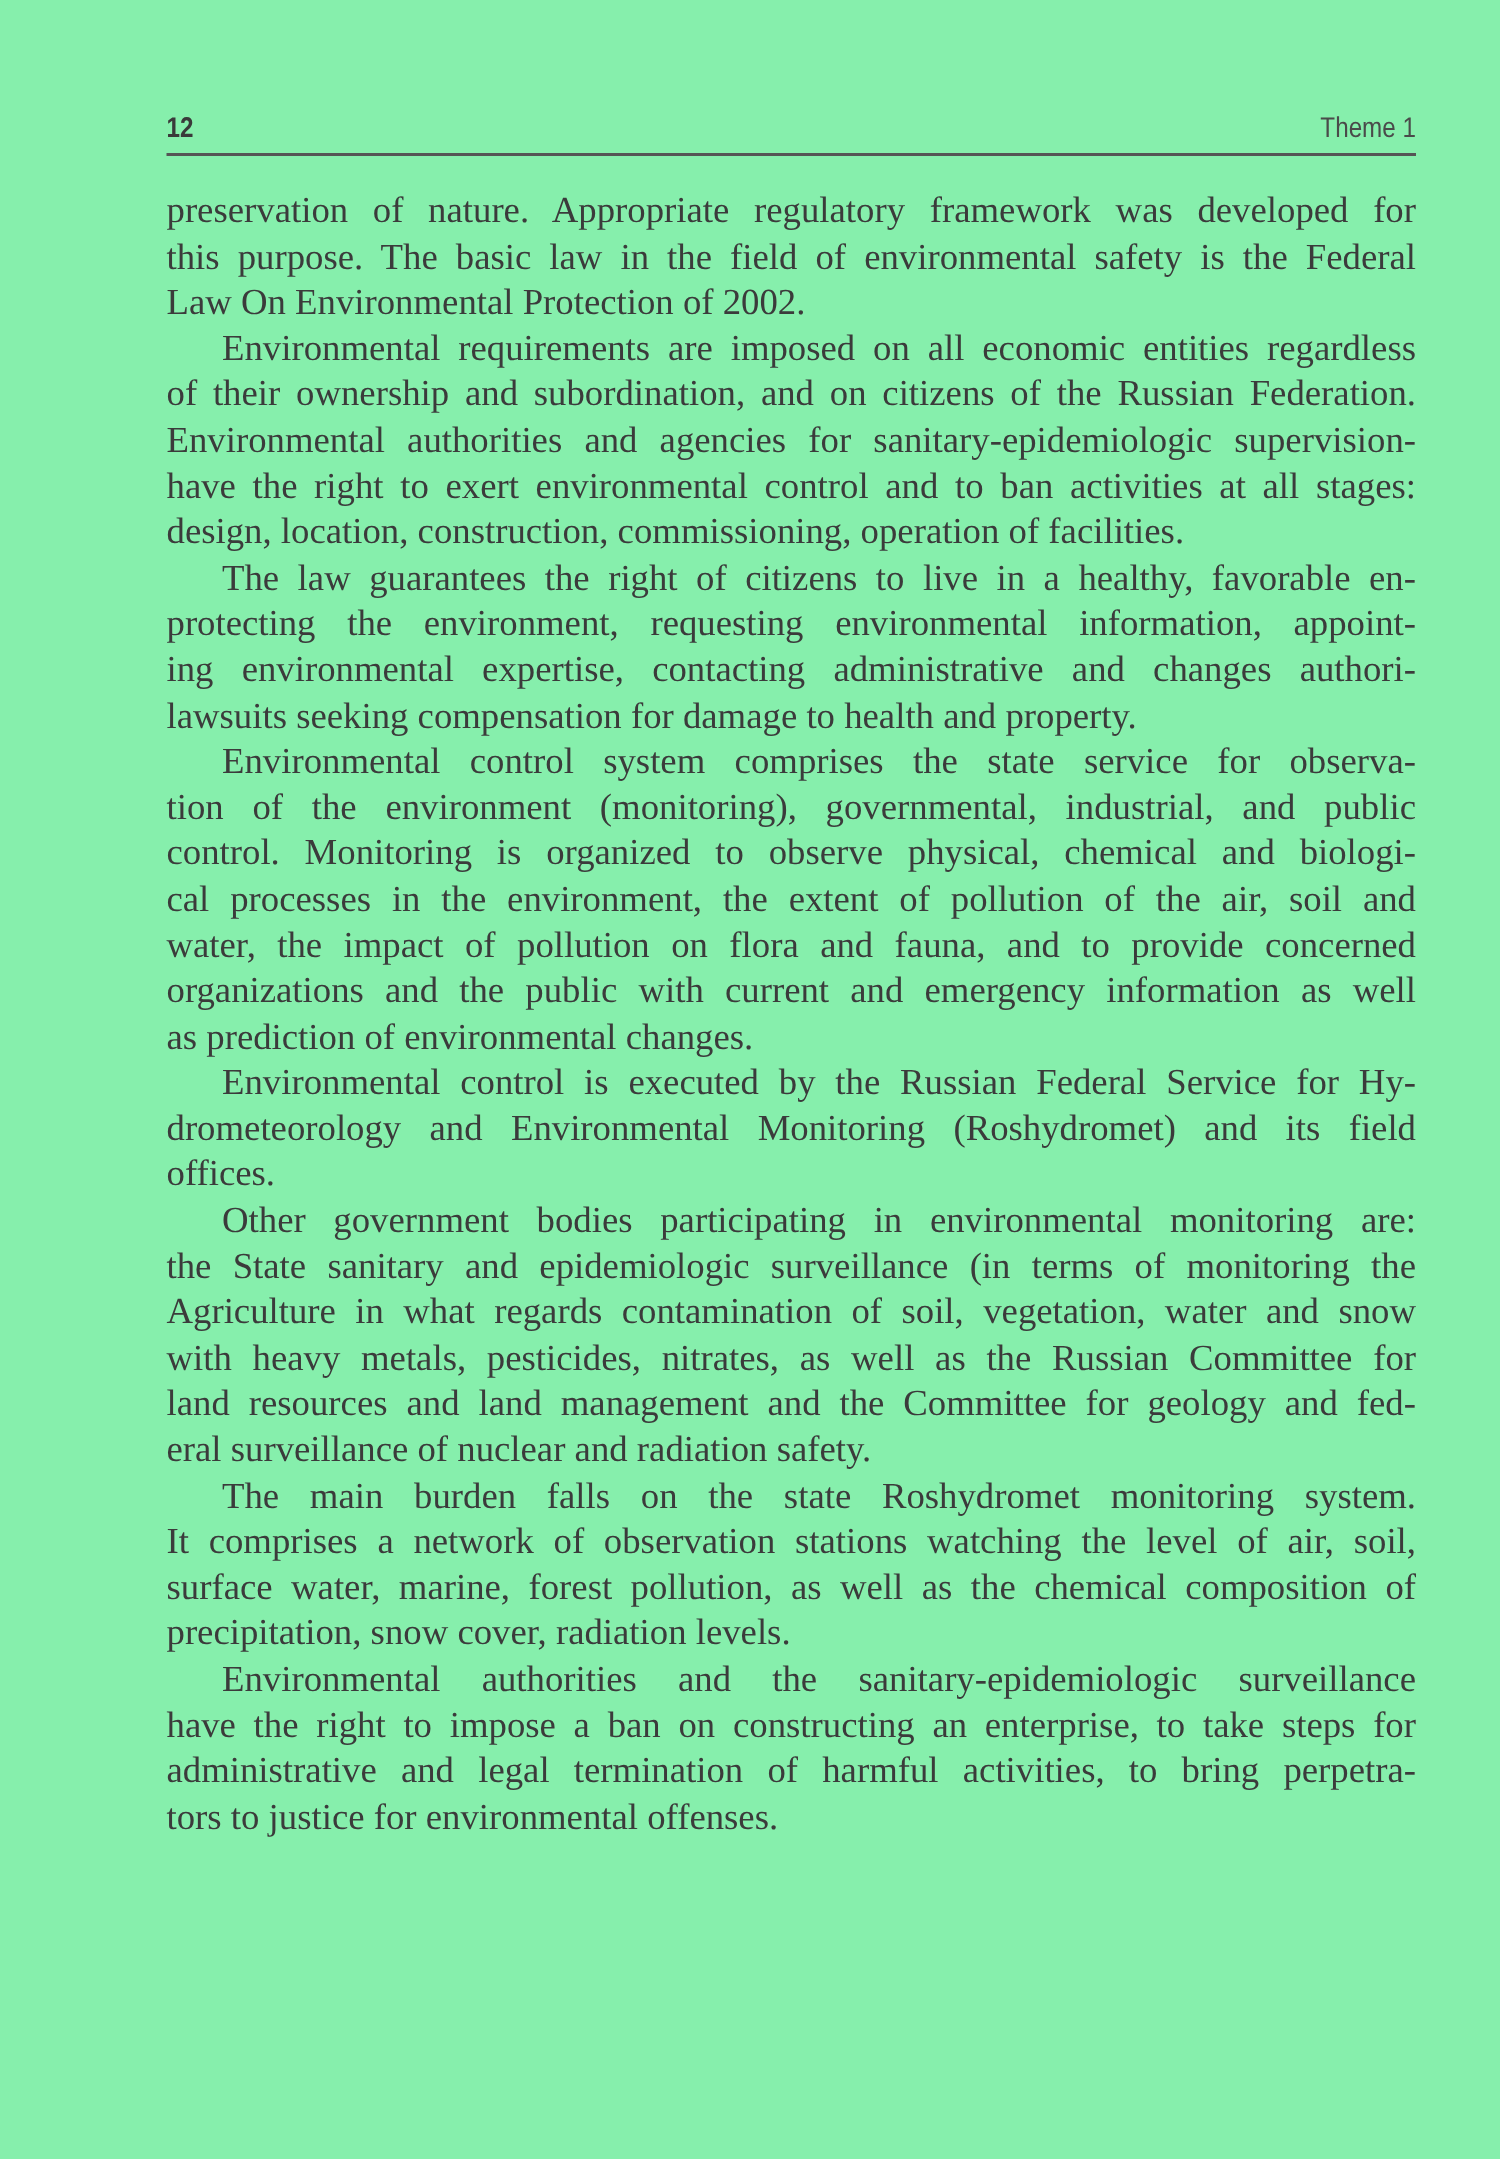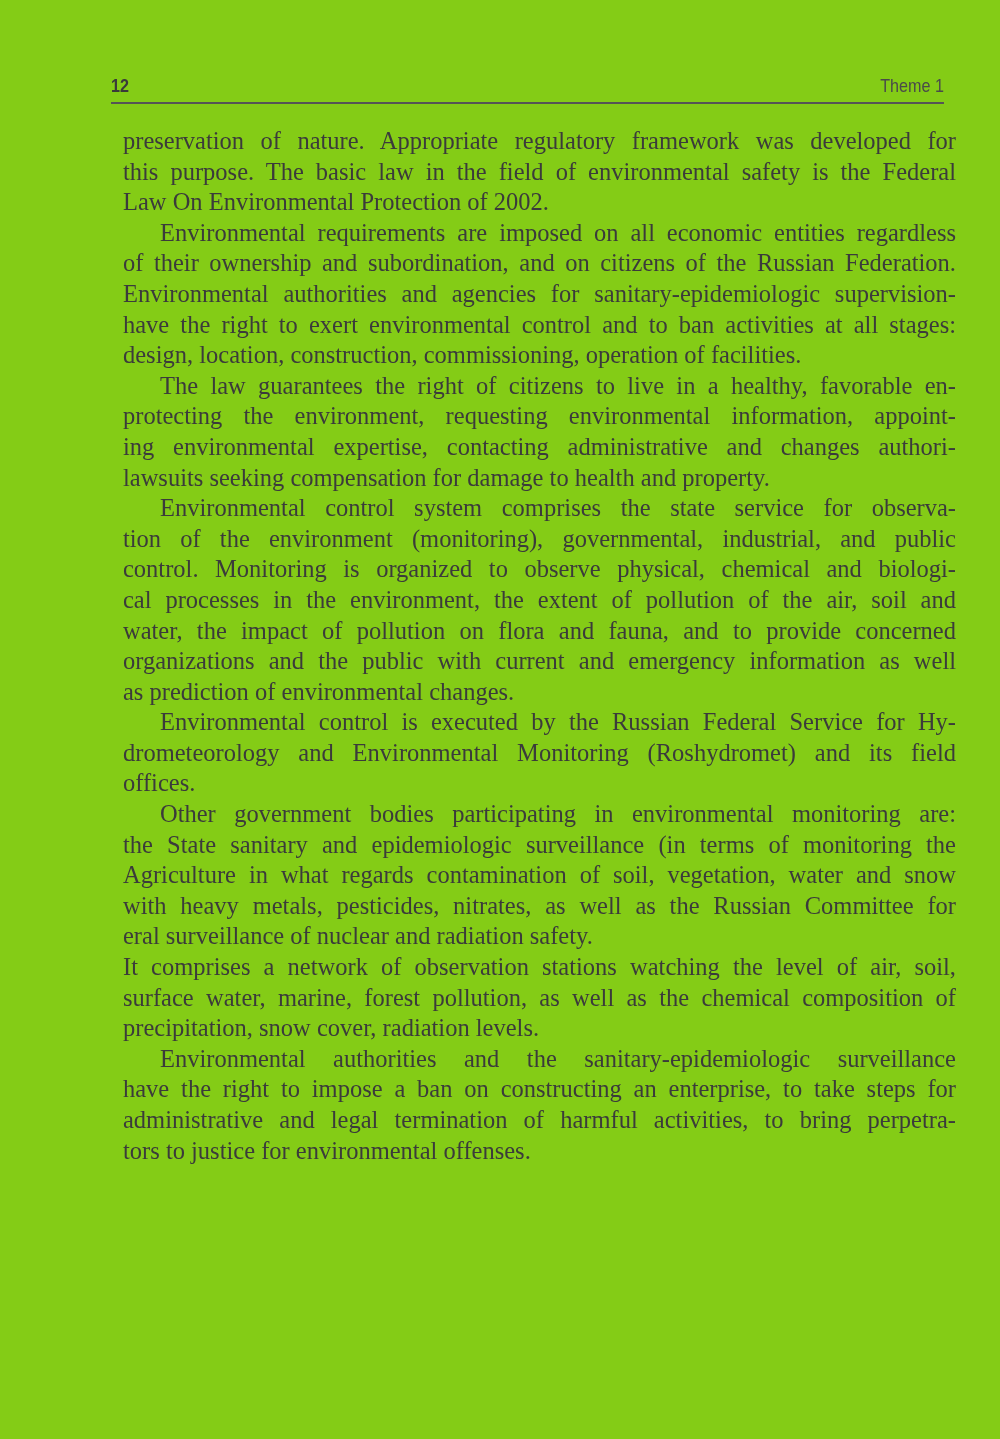--- a/index.html
+++ b/index.html
@@ -1,22 +1,22 @@
 <!DOCTYPE html>
 <html><head>
 <meta charset="utf-8">
 <style>
   html, body { margin: 0; padding: 0; background: #ffffff; }
   body { width: 1000px; height: 1439px; position: relative; overflow: hidden; }
-  .page { position: absolute; left: 0; top: 0; width: 1000px; height: 1439px; background: #84cc16; }
+  .page { position: absolute; left: 0; top: 0; width: 1000px; height: 1439px; background: #86efac; }
   .header { position: absolute; left: 111px; top: 73px; width: 833px; height: 30px; }
   .page-number { position: absolute; left: 0; top: 2px; font-family: "Liberation Sans", sans-serif; font-weight: bold; font-size: 19px; color: #3a3a3a; transform: scaleX(0.85); transform-origin: left; }
   .running-head { position: absolute; right: 0; top: 2px; font-family: "Liberation Sans", sans-serif; font-size: 19px; color: #4a4a4a; transform: scaleX(0.85); transform-origin: right; }
   .rule { position: absolute; left: 111px; top: 102px; width: 833px; height: 2px; background: #555; }
-  .body-text { position: absolute; left: 123px; top: 126px; width: 833px; font-family: "Liberation Serif", serif; font-size: 24.5px; color: #3b3b3b; }
+  .body-text { position: absolute; left: 111px; top: 126px; width: 833px; font-family: "Liberation Serif", serif; font-size: 24.5px; color: #3b3b3b; }
   .para { margin: 0; }
   .line { display: block; height: 30.6px; line-height: 30.6px; white-space: nowrap; text-align: justify; text-align-last: justify; transform-origin: left; }
   .line.last { text-align-last: left; }
   .line.indent { padding-left: 37px; }
 </style>
 </head>
 <body>
 
 <div class="page">
   <div class="header">
@@ -55,23 +55,25 @@
       <div class="para">
         <span class="line indent">Environmental control is executed by the Russian Federal Service for Hy-</span>
         <span class="line">drometeorology and Environmental Monitoring (Roshydromet) and its field</span>
         <span class="line last">offices.</span>
       </div>
       <div class="para">
         <span class="line indent">Other government bodies participating in environmental monitoring are:</span>
         <span class="line">the State sanitary and epidemiologic surveillance (in terms of monitoring the</span>
         <span class="line">Agriculture in what regards contamination of soil, vegetation, water and snow</span>
         <span class="line">with heavy metals, pesticides, nitrates, as well as the Russian Committee for</span>
+        <span class="line">land resources and land management and the Committee for geology and fed-</span>
         <span class="line last">eral surveillance of nuclear and radiation safety.</span>
       </div>
       <div class="para">
+        <span class="line indent">The main burden falls on the state Roshydromet monitoring system.</span>
         <span class="line">It comprises a network of observation stations watching the level of air, soil,</span>
         <span class="line">surface water, marine, forest pollution, as well as the chemical composition of</span>
         <span class="line last">precipitation, snow cover, radiation levels.</span>
       </div>
       <div class="para">
         <span class="line indent">Environmental authorities and the sanitary-epidemiologic surveillance</span>
         <span class="line">have the right to impose a ban on constructing an enterprise, to take steps for</span>
         <span class="line">administrative and legal termination of harmful activities, to bring perpetra-</span>
         <span class="line last">tors to justice for environmental offenses.</span>
       </div>

